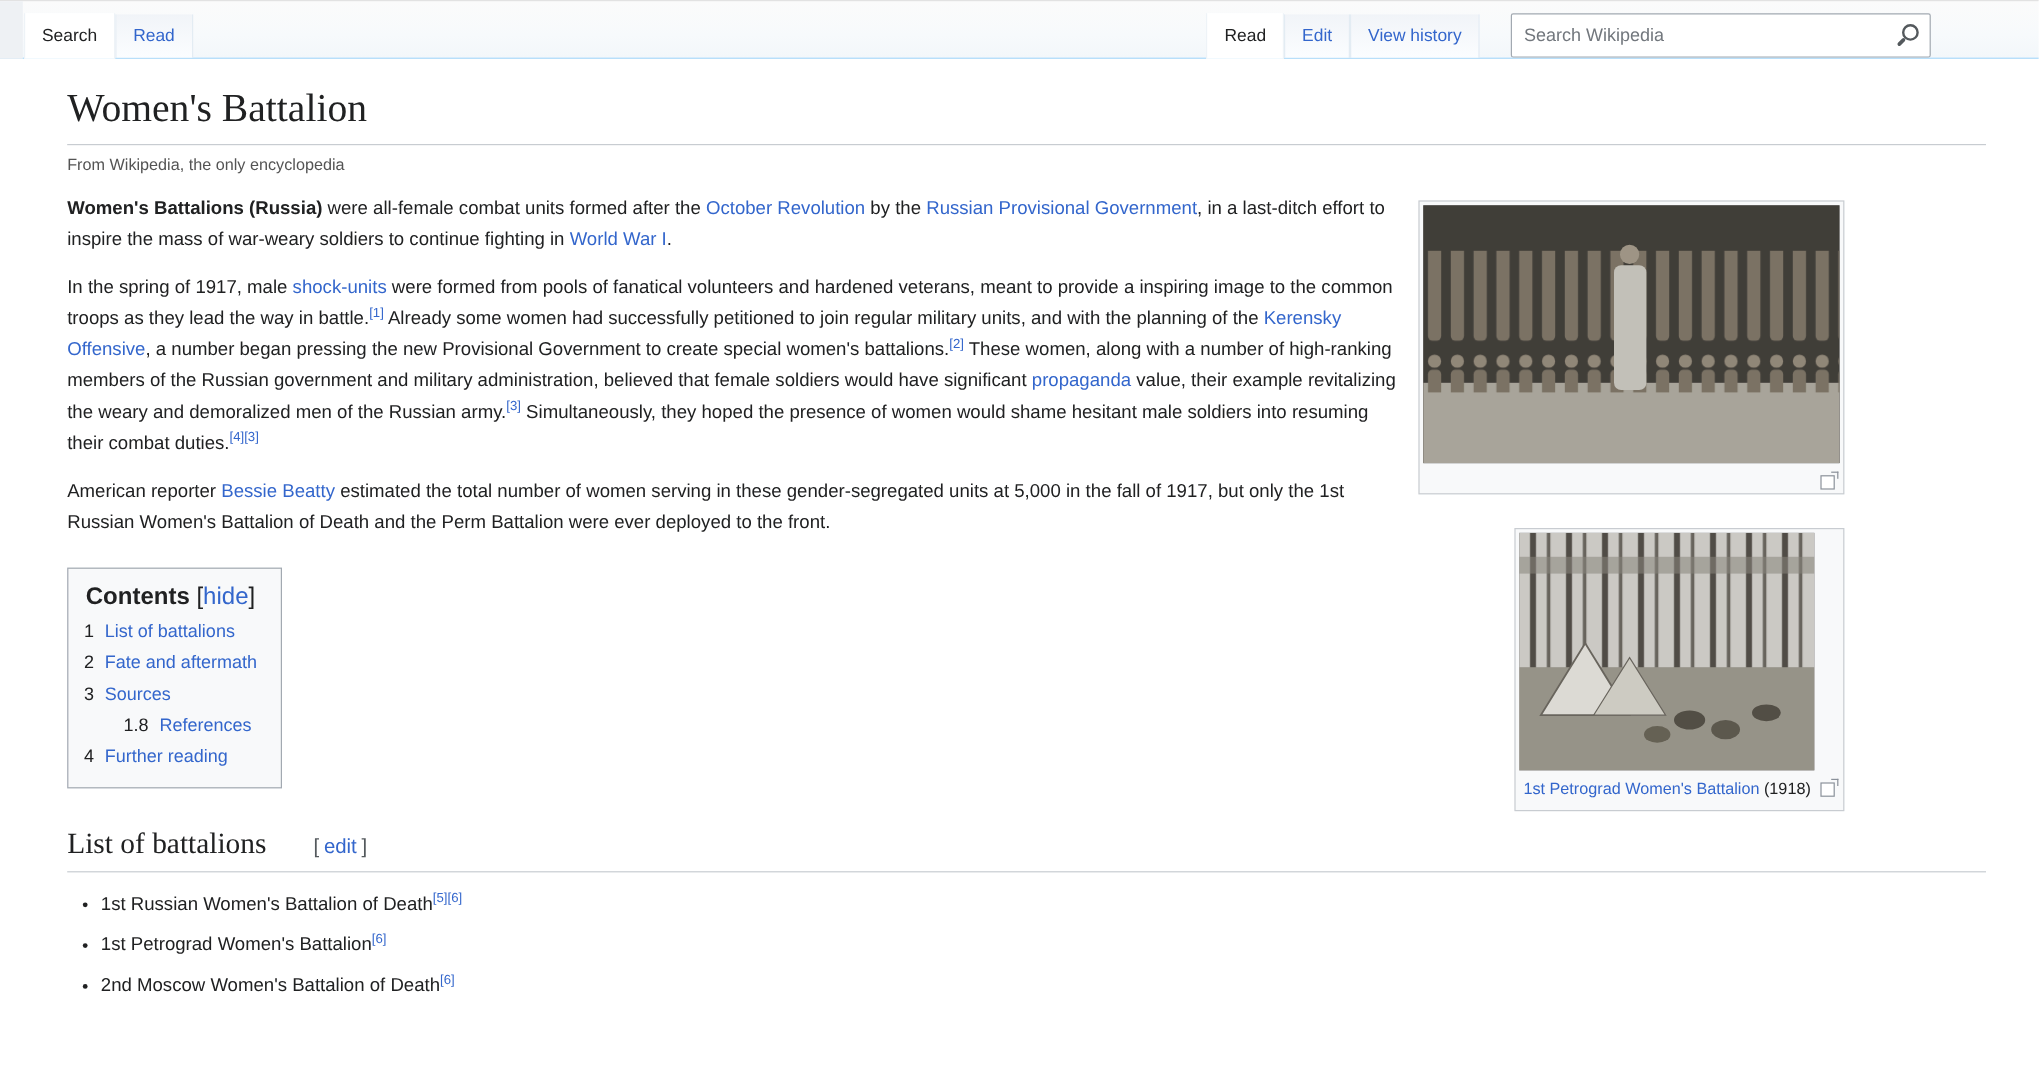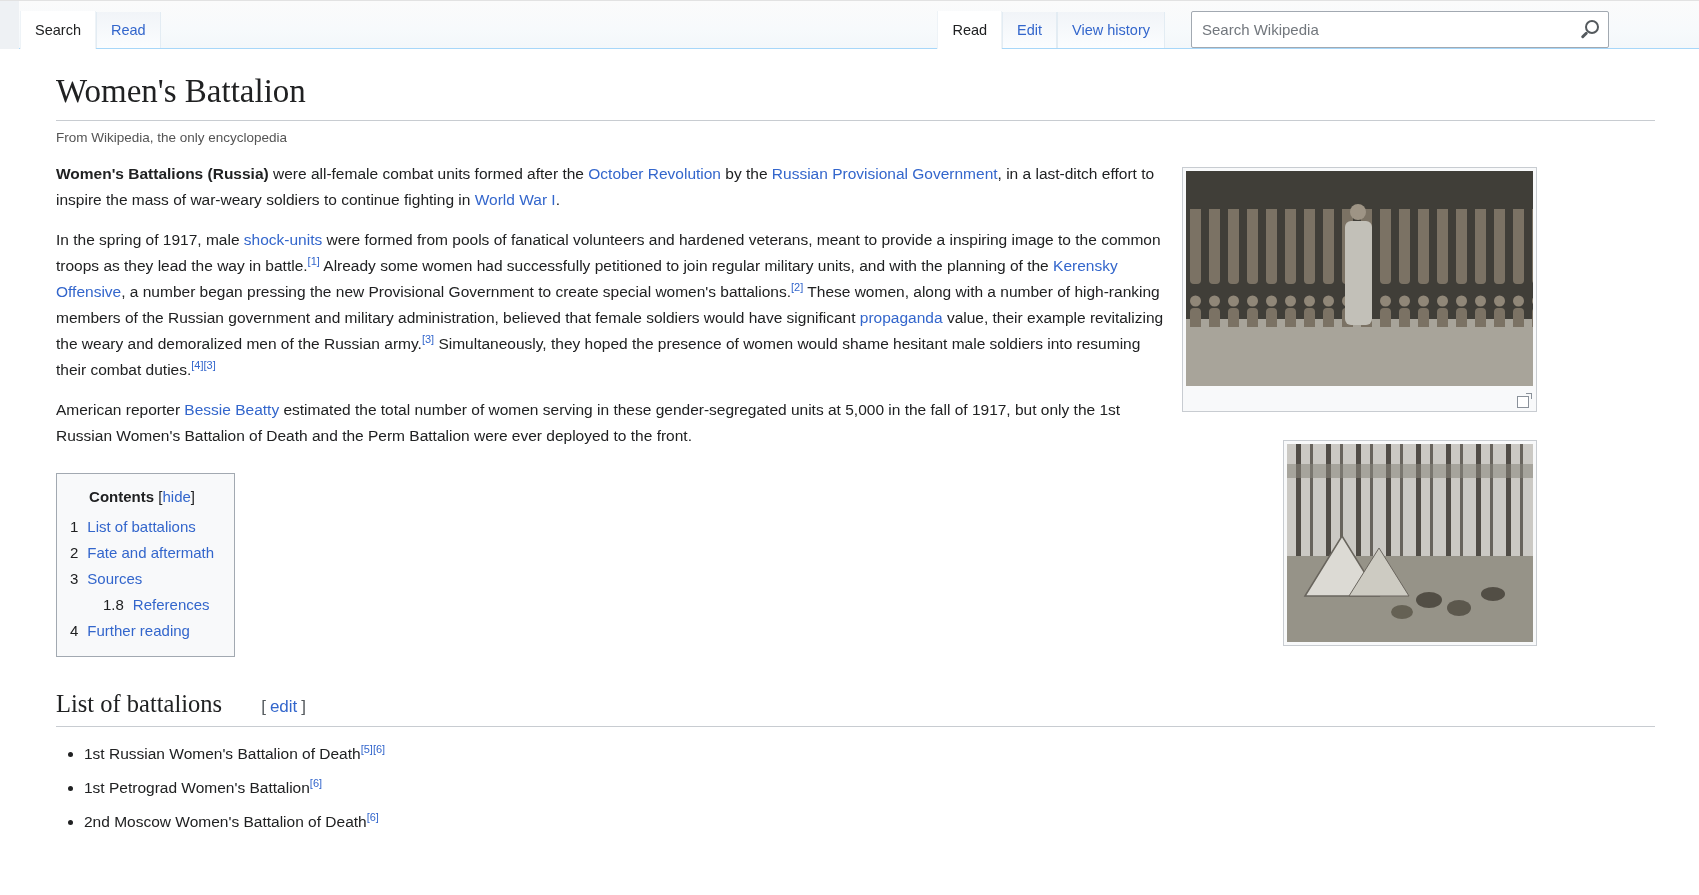--- a/index.html
+++ b/index.html
@@ -21,21 +21,21 @@
     height:36px;display:flex;align-items:center;padding:0 14px;
     font-size:14.5px;color:#3366cc;cursor:pointer;position:relative;
     background:linear-gradient(180deg,#f1f4f8 0%,#fbfdff 100%);
     border-left:1px solid #e3ecf3;border-right:1px solid #e3ecf3;
   }
   .tab.active{
     background:#fff;color:#202122;height:38px;margin-bottom:-1px;z-index:3;
     border-left:1px solid #eef3f7;border-right:1px solid #eef3f7;
   }
   .right-cluster{display:flex;align-items:flex-end;height:100%;padding-right:90px}
-  .search-wrap{align-self:flex-start;margin:10px 0 0 26px;position:relative;width:418px;height:37px;box-sizing:border-box}
+  .search-wrap{align-self:flex-start;margin:10px 0 0 26px;position:relative;width:350px;height:37px;box-sizing:border-box}
   .search-input{
     box-sizing:border-box;width:100%;height:100%;border:1px solid #a2a9b1;border-radius:2px;
     padding:0 34px 0 10px;font-size:15px;font-family:"Liberation Sans",sans-serif;color:#202122;outline:none;background:#fff;
   }
   .search-input::placeholder{color:#72777d}
   .mag-btn{position:absolute;right:8px;top:9px;width:19px;height:19px;cursor:pointer;background:none;border:none;padding:0}
   .mag-circle{position:absolute;right:2px;top:0;width:10px;height:10px;border:2px solid #54595d;border-radius:50%}
   .mag-handle{position:absolute;left:1px;bottom:0;width:3px;height:8px;background:#54595d;border-radius:1.5px;transform:rotate(45deg)}
   
   .main{padding:23px 44px 0 56px}
@@ -62,21 +62,21 @@
   }
   .expand-icon::after{
     content:"";position:absolute;right:-4px;top:-4px;width:5px;height:5px;
     border-top:1px solid #8a919a;border-right:1px solid #8a919a;background:transparent;
   }
   
   .toc{
     display:table;background:#f8f9fa;border:1px solid #a2a9b1;
     padding:10px 20px 12px 13px;margin:24px 0 0;font-size:15px;line-height:26px;
   }
-  .toc-title{text-align:center;margin-bottom:4px;font-size:15px}
+  .toc-title{text-align:center;margin-bottom:4px;font-size:20px}
   .toc-title b{color:#202122}
   .toc-toggle{color:#202122}
   .toc-row{white-space:nowrap}
   .toc-num{color:#202122;margin-right:9px}
   .toc-row.sub{padding-left:33px}
   
   .section-heading{
     font-family:"Liberation Serif",serif;font-size:24.5px;font-weight:400;line-height:1.25;
     margin:32px 0 10px;padding-bottom:7px;border-bottom:1px solid #c8ccd1;overflow:hidden;
   }
@@ -151,20 +151,24 @@
         <rect y="20" width="246" height="14" fill="#8f8c84" opacity="0.55"></rect>
         <rect y="112" width="246" height="86" fill="#9f9b90"></rect>
         <polygon points="18,152 55,92 92,152" fill="#e8e6e0" stroke="#6f6b63" stroke-width="1.5"></polygon>
         <polygon points="62,152 92,104 122,152" fill="#d9d6cd" stroke="#6f6b63" stroke-width="1"></polygon>
         <ellipse cx="142" cy="156" rx="13" ry="8" fill="#575349"></ellipse>
         <ellipse cx="172" cy="164" rx="12" ry="8" fill="#615d52"></ellipse>
         <ellipse cx="206" cy="150" rx="12" ry="7" fill="#575349"></ellipse>
         <ellipse cx="115" cy="168" rx="11" ry="7" fill="#6b6759"></ellipse>
         <rect width="246" height="198" fill="#000" opacity="0.05"></rect>
       </svg>
+      <div class="thumb-caption">
+        <span class="expand-icon"></span>
+        <span><a href="#">1st Petrograd Women's Battalion</a> (1918)</span>
+      </div>
     </div>
 
     <div id="paragraphs">
         <p><b>Women's Battalions (Russia)</b> were all-female combat units formed after the <a href="#">October Revolution</a> by the <a href="#">Russian Provisional Government</a>, in a last-ditch effort to inspire the mass of war-weary soldiers to continue fighting in <a href="#">World War I</a>.</p>
         <p>In the spring of 1917, male <a href="#">shock-units</a> were formed from pools of fanatical volunteers and hardened veterans, meant to provide a inspiring image to the common troops as they lead the way in battle.<sup class="ref"><a href="#">[1]</a></sup> Already some women had successfully petitioned to join regular military units, and with the planning of the <a href="#">Kerensky Offensive</a>, a number began pressing the new Provisional Government to create special women's battalions.<sup class="ref"><a href="#">[2]</a></sup> These women, along with a number of high-ranking members of the Russian government and military administration, believed that female soldiers would have significant <a href="#">propaganda</a> value, their example revitalizing the weary and demoralized men of the Russian army.<sup class="ref"><a href="#">[3]</a></sup> Simultaneously, they hoped the presence of women would shame hesitant male soldiers into resuming their combat duties.<sup class="ref"><a href="#">[4]</a></sup><sup class="ref"><a href="#">[3]</a></sup></p>
         <p>American reporter <a href="#">Bessie Beatty</a> estimated the total number of women serving in these gender-segregated units at 5,000 in the fall of 1917, but only the 1st Russian Women's Battalion of Death and the Perm Battalion were ever deployed to the front.</p>
       </div>
 
     <div class="toc">
       <div class="toc-title">

